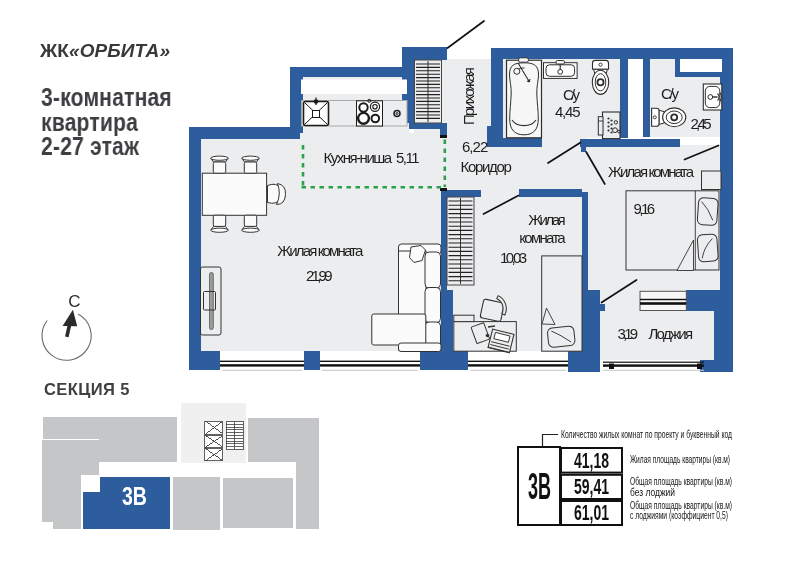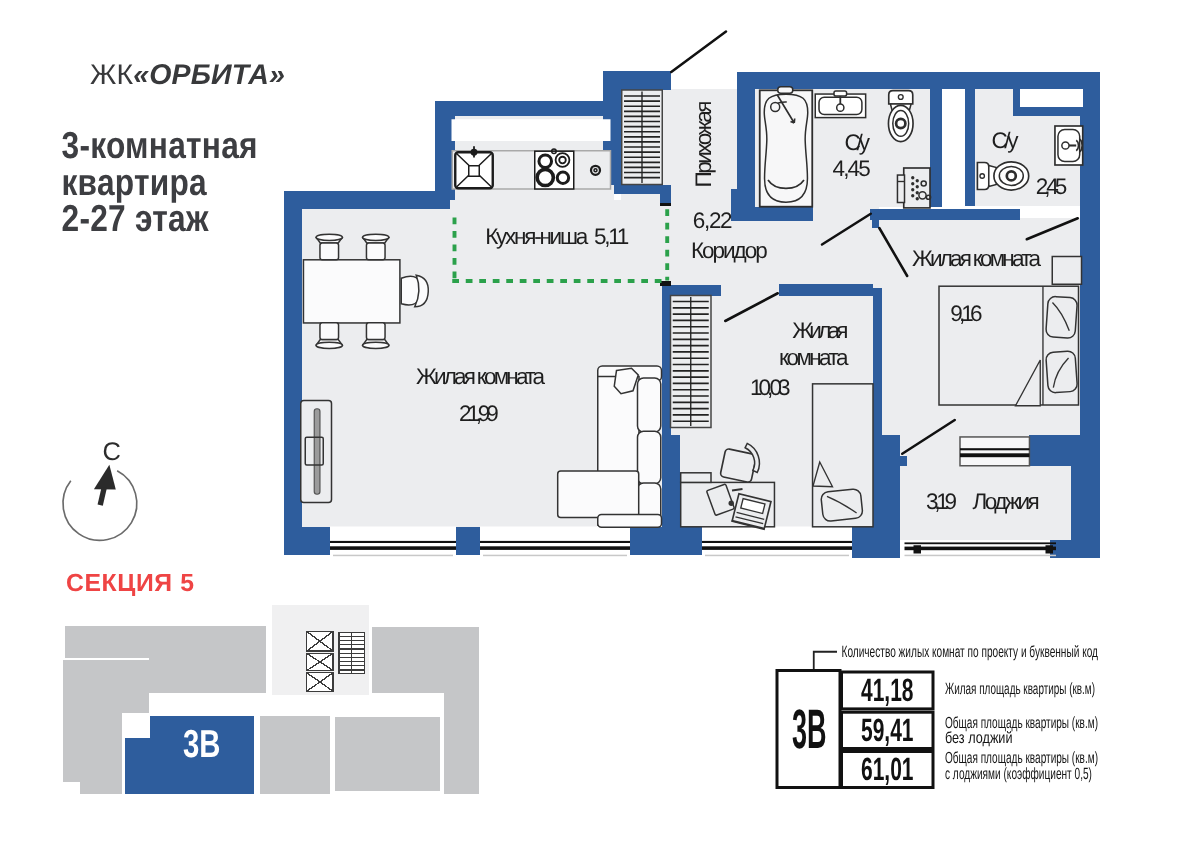--- a/index.html
+++ b/index.html
@@ -6,35 +6,35 @@
   body{width:800px;height:566px;background:#ffffff;font-family:"Liberation Sans",sans-serif;overflow:hidden;}
   .page{position:relative;width:800px;height:566px;background:#ffffff;}
   .abs{position:absolute;}
   svg text{font-family:"Liberation Sans",sans-serif;}
   svg,.abs{transform:translateZ(0);will-change:transform;}
 </style>
 </head>
 <body>
 <div class="page">
 
-<div class="abs" style="left:40px;top:39.5px;font-size:19px;color:#38393b;letter-spacing:0.1px;"><span style="font-weight:400;margin-left:20px;">ЖК</span><span style="font-weight:700;font-style:italic;">«ОРБИТА»</span></div>
+<div class="abs" style="left:40px;top:39.5px;font-size:19px;color:#38393b;letter-spacing:0.1px;"><span style="font-weight:700;">ЖК</span><span style="font-weight:700;font-style:italic;">«ОРБИТА»</span></div>
 
 <div class="abs" style="left:41px;top:84.5px;font-size:25px;line-height:24.7px;font-weight:700;color:#3d3e42;transform:scaleX(0.845) translateZ(0);transform-origin:0 0;letter-spacing:0.2px;">3-комнатная<br>квартира<br>2-27 этаж</div>
 
 <svg class="abs" style="left:30px;top:285px;" width="80" height="80" viewBox="0 0 80 80">
 
   <text x="44.5" y="21.5" font-size="17" fill="#2c2c2c" text-anchor="middle">С</text>
 
   <path d="M 17.2 35.5 A 24.6 24.6 0 1 0 48.1 28.9" fill="none" stroke="#6b6b6b" stroke-width="1.1"></path>
 
   <path d="M 42.9 24.8 L 47.2 41.3 L 32.6 41.1 Z" fill="#2b2b2b"></path>
   <line x1="36.8" y1="51.8" x2="39.5" y2="40" stroke="#2b2b2b" stroke-width="3.6"></line>
 </svg>
 
-<div class="abs" style="left:44px;top:380px;font-size:16.5px;font-weight:700;color:#ef4444;letter-spacing:0.4px;">СЕКЦИЯ 5</div>
+<div class="abs" style="left:44px;top:380px;font-size:16.5px;font-weight:700;color:#404040;letter-spacing:0.4px;">СЕКЦИЯ 5</div>
 
 <svg class="abs" style="left:0px;top:398px;" width="340" height="140" viewBox="0 0 340 140">
   <g id="section" shape-rendering="crispEdges">
 
   <rect x="43" y="19" width="56" height="21.5" fill="#c5c6c8"></rect>
 
   <rect x="99" y="19" width="78" height="45" fill="#c5c6c8"></rect>
 
   <rect x="181" y="5" width="65" height="60" fill="#f0f0f1"></rect>
 

